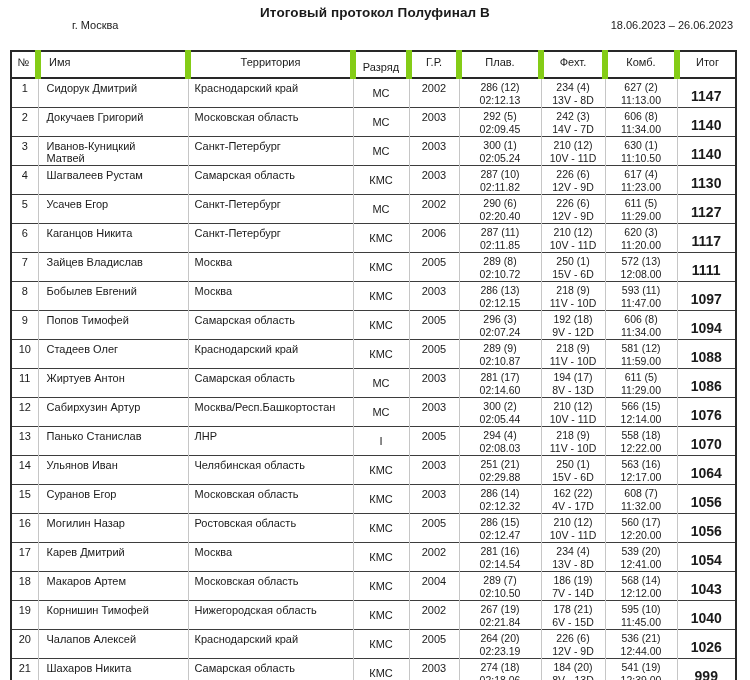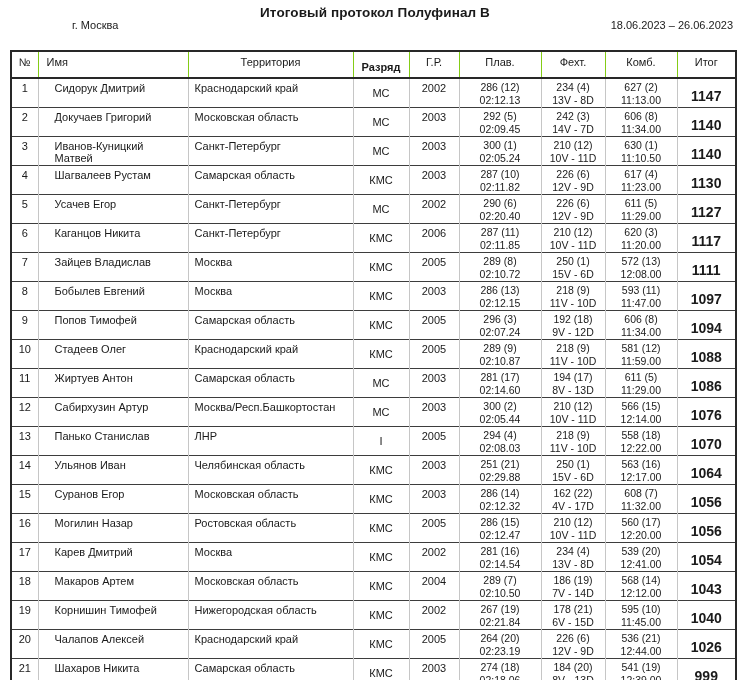--- a/index.html
+++ b/index.html
@@ -30,35 +30,35 @@
     border-collapse: collapse;
     table-layout: fixed;
     border: 2.5px solid #282828;
   }
   thead tr { height: 27px; }
   tbody tr { height: 27px; }
   thead th {
     font-weight: 400; font-size: 11px;
     vertical-align: top; padding-top: 4px;
     border-bottom: 2.5px solid #282828;
-    border-left: 1px solid #84cc16;
+    border-left: 6px solid #84cc16;
   }
   thead th:first-child { border-left: none; }
-  thead th.h-rank { vertical-align: bottom; padding-bottom: 4px; padding-top: 0; font-weight: bold; }
+  thead th.h-rank { vertical-align: bottom; padding-bottom: 4px; padding-top: 0; }
   thead th.h-name { text-align: left; padding-left: 8px; }
 
   tbody td {
     border-left: 1px solid #c6c6c6;
     border-top: 1.5px solid #3d3d3d;
     font-size: 11px;
   }
   tbody td:first-child { border-left: none; }
 
   td.c-num   { text-align: center; vertical-align: top; padding-top: 3px; }
-  td.c-name  { vertical-align: top; padding: 3px 12px 0 16px; line-height: 12px; }
+  td.c-name  { vertical-align: top; padding: 3px 12px 0 8px; line-height: 12px; }
   td.c-terr  { vertical-align: top; padding: 3px 4px 0 6px; line-height: 12px; }
   td.c-rank  { text-align: center; vertical-align: middle; }
   td.c-year  { text-align: center; vertical-align: top; padding-top: 3px; margin-top: 12px; }
   td.c-duo   { text-align: center; vertical-align: top; padding-top: 2px;
                font-size: 10.5px; line-height: 12.5px; }
   td.c-total { text-align: center; vertical-align: top; padding-top: 9px;
                font-weight: 700; font-size: 14px; }
 </style>
 </head>
 <body>

